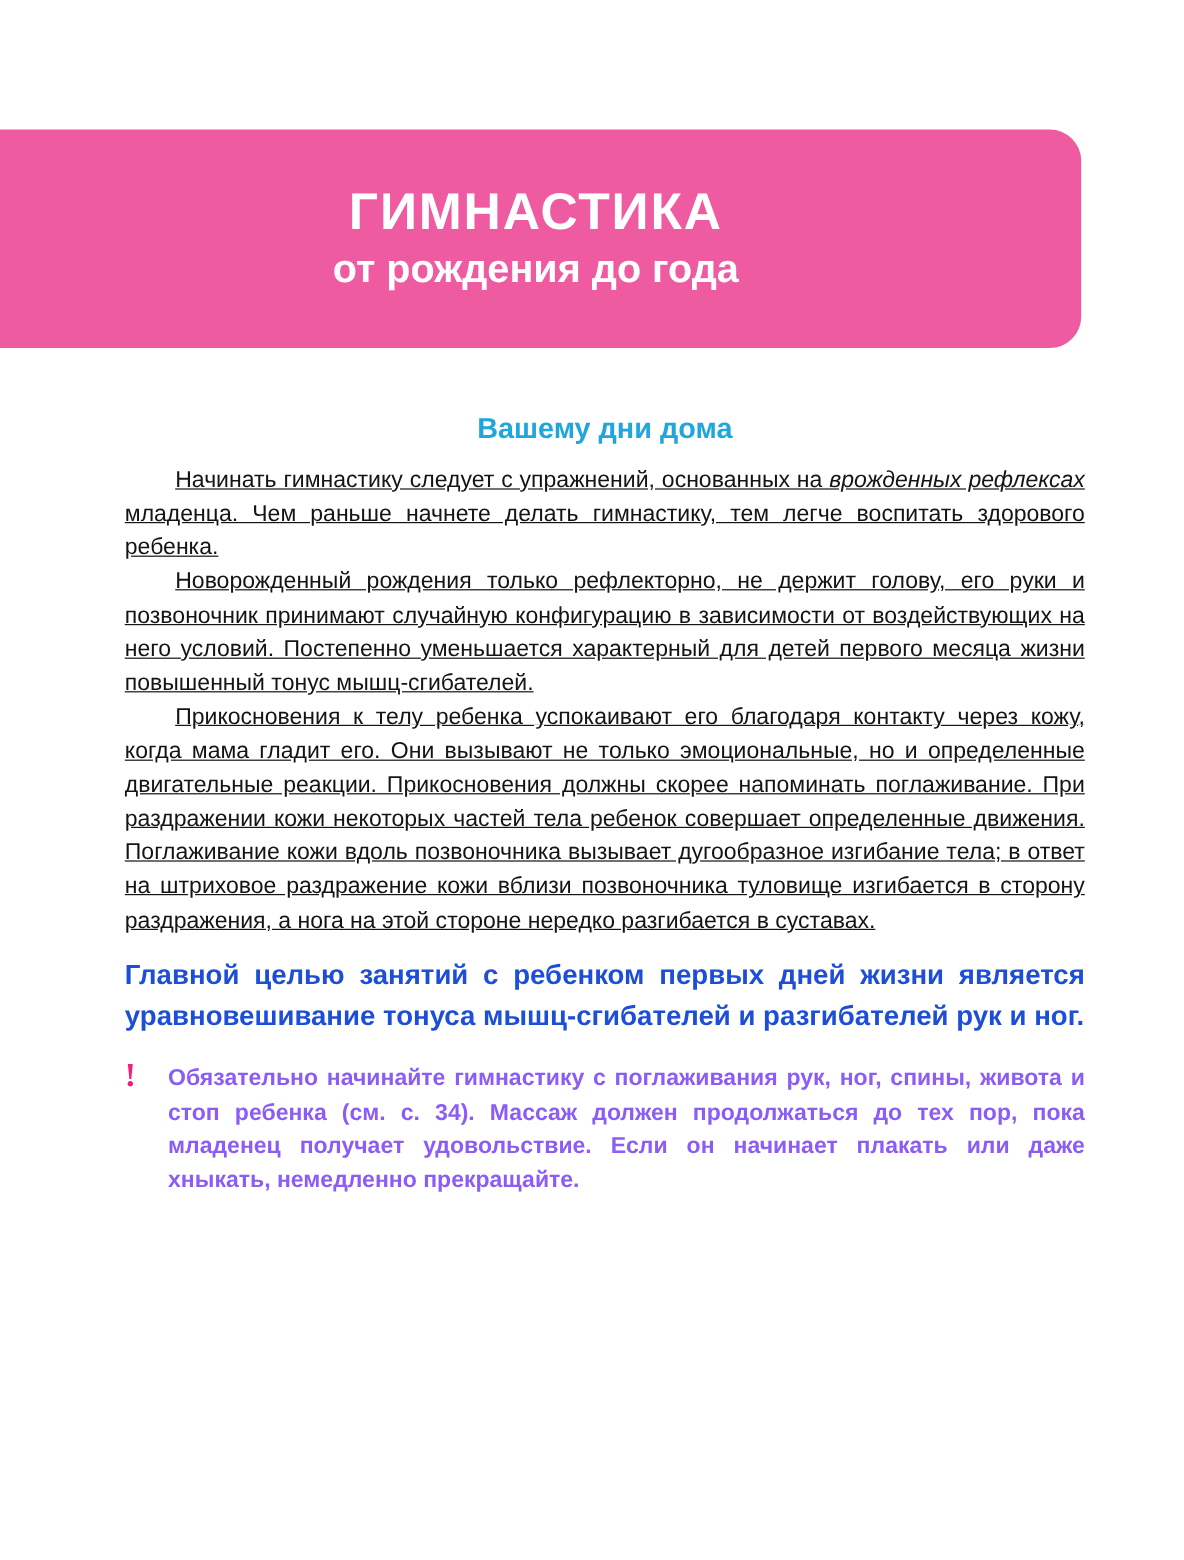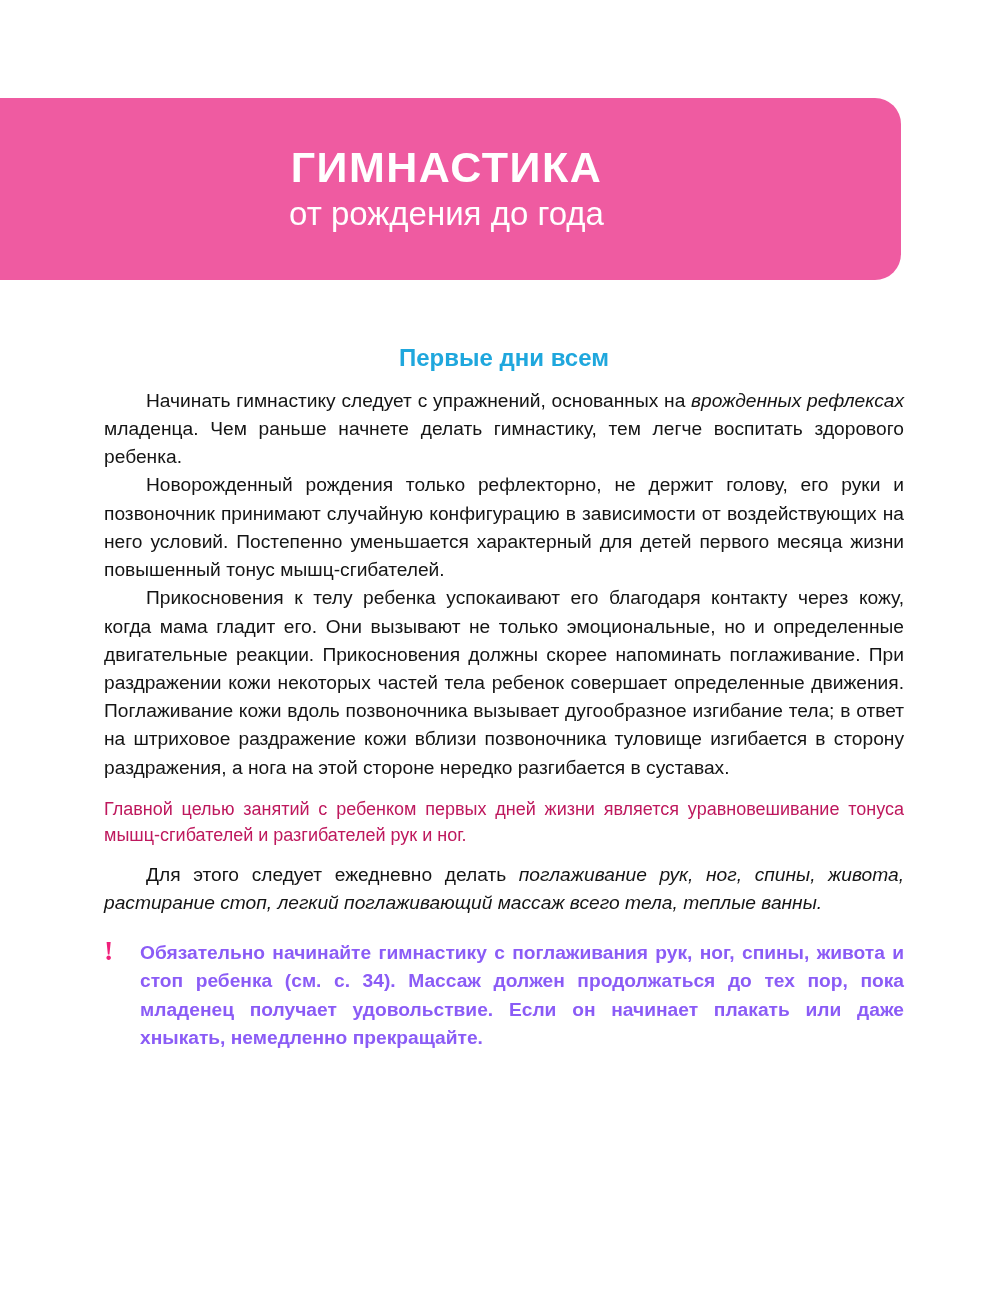--- a/index.html
+++ b/index.html
@@ -19,21 +19,21 @@
   .page {
     position: absolute;
     inset: 0;
     background: #ffffff;
   }
 
   
   .banner {
     position: absolute;
     left: 0;
-    top: 98px;
+    top: 108px;
     width: 901px;
     height: 182px;
     background: #ef5ba1;
     border-top-right-radius: 26px;
     border-bottom-right-radius: 26px;
     display: flex;
     flex-direction: column;
     align-items: center;
     justify-content: center;
     box-sizing: border-box;
@@ -44,21 +44,21 @@
     font-size: 43px;
     font-weight: bold;
     letter-spacing: 1.5px;
     line-height: 1.05;
     margin: 0 0 6px 0;
     text-align: center;
   }
   .banner-subtitle {
     color: #ffffff;
     font-size: 33px;
-    font-weight: normal;
+    font-weight: bold;
     line-height: 1.1;
     margin: 0;
     text-align: center;
   }
 
   
   .content {
     position: absolute;
     left: 104px;
     top: 344px;
@@ -80,31 +80,32 @@
   }
 
   p.body-text {
     font-size: 19.2px;
     line-height: 1.47;
     text-align: justify;
     margin: 0;
     text-indent: 42px;
     color: #141414;
     hyphens: manual;
+    text-decoration: underline;
   }
   p.body-text + p.body-text {
     margin-top: 0;
   }
 
   .italic { font-style: italic; }
 
   p.highlight {
-    color: #be185d;
-    font-weight: normal;
-    font-size: 18px;
+    color: #1d4ed8;
+    font-weight: bold;
+    font-size: 23px;
     line-height: 1.47;
     text-align: justify;
     margin: 14px 0 12px 0;
     text-indent: 0;
   }
 
   
   .warning {
     position: relative;
     margin-top: 22px;
@@ -135,39 +136,36 @@
 
 <div class="page">
 
   <div class="banner">
     <div class="banner-title">ГИМНАСТИКА</div>
     <div class="banner-subtitle">от рождения до года</div>
   </div>
 
   <div class="content">
 
-    <h2 class="section-heading">Первые дни всем</h2>
+    <h2 class="section-heading">Вашему дни дома</h2>
 
     <p class="body-text">
       <span>Начинать гимнастику следует с упражнений, основанных на </span><span class="italic">врожденных рефлексах</span><span> младенца. Чем раньше начнете делать гимнастику, тем легче воспитать здорового ребенка.</span>
     </p>
 
     <p class="body-text">
       <span>Новорожденный рождения только рефлекторно, не держит голову, его руки и позвоночник принимают случайную конфигурацию в зависимости от воздействующих на него условий. Постепенно уменьшается характерный для детей первого месяца жизни повышенный тонус мышц-сгибателей.</span>
     </p>
 
     <p class="body-text">
       <span>Прикосновения к телу ребенка успокаивают его благодаря контакту через кожу, когда мама гладит его. Они вызывают не только эмоциональные, но и определенные двигательные реакции. Прикосновения должны скорее напоминать поглаживание. При раздражении кожи некоторых частей тела ребенок совершает определенные движения. Поглаживание кожи вдоль позвоночника вызывает дугообразное изгибание тела; в ответ на штриховое раздражение кожи вблизи позвоночника туловище изгибается в сторону раздражения, а нога на этой стороне нередко разгибается в суставах.</span>
     </p>
 
     <p class="highlight">Главной целью занятий с ребенком первых дней жизни является уравновешивание тонуса мышц-сгибателей и разгибателей рук и ног.</p>
 
-    <p class="body-text">
-      <span>Для этого следует ежедневно делать </span><span class="italic">поглаживание рук, ног, спины, живота, растирание стоп, легкий поглаживающий массаж всего тела, теплые ванны.</span>
-    </p>
 
 
 
     <div class="warning">
       <span class="warning-mark">!</span>
       <p class="warning-text">Обязательно начинайте гимнастику с поглаживания рук, ног, спины, живота и стоп ребенка (см. с. 34). Массаж должен продолжаться до тех пор, пока младенец получает удовольствие. Если он начинает плакать или даже хныкать, немедленно прекращайте.</p>
     </div>
 
   </div>
 </div>

